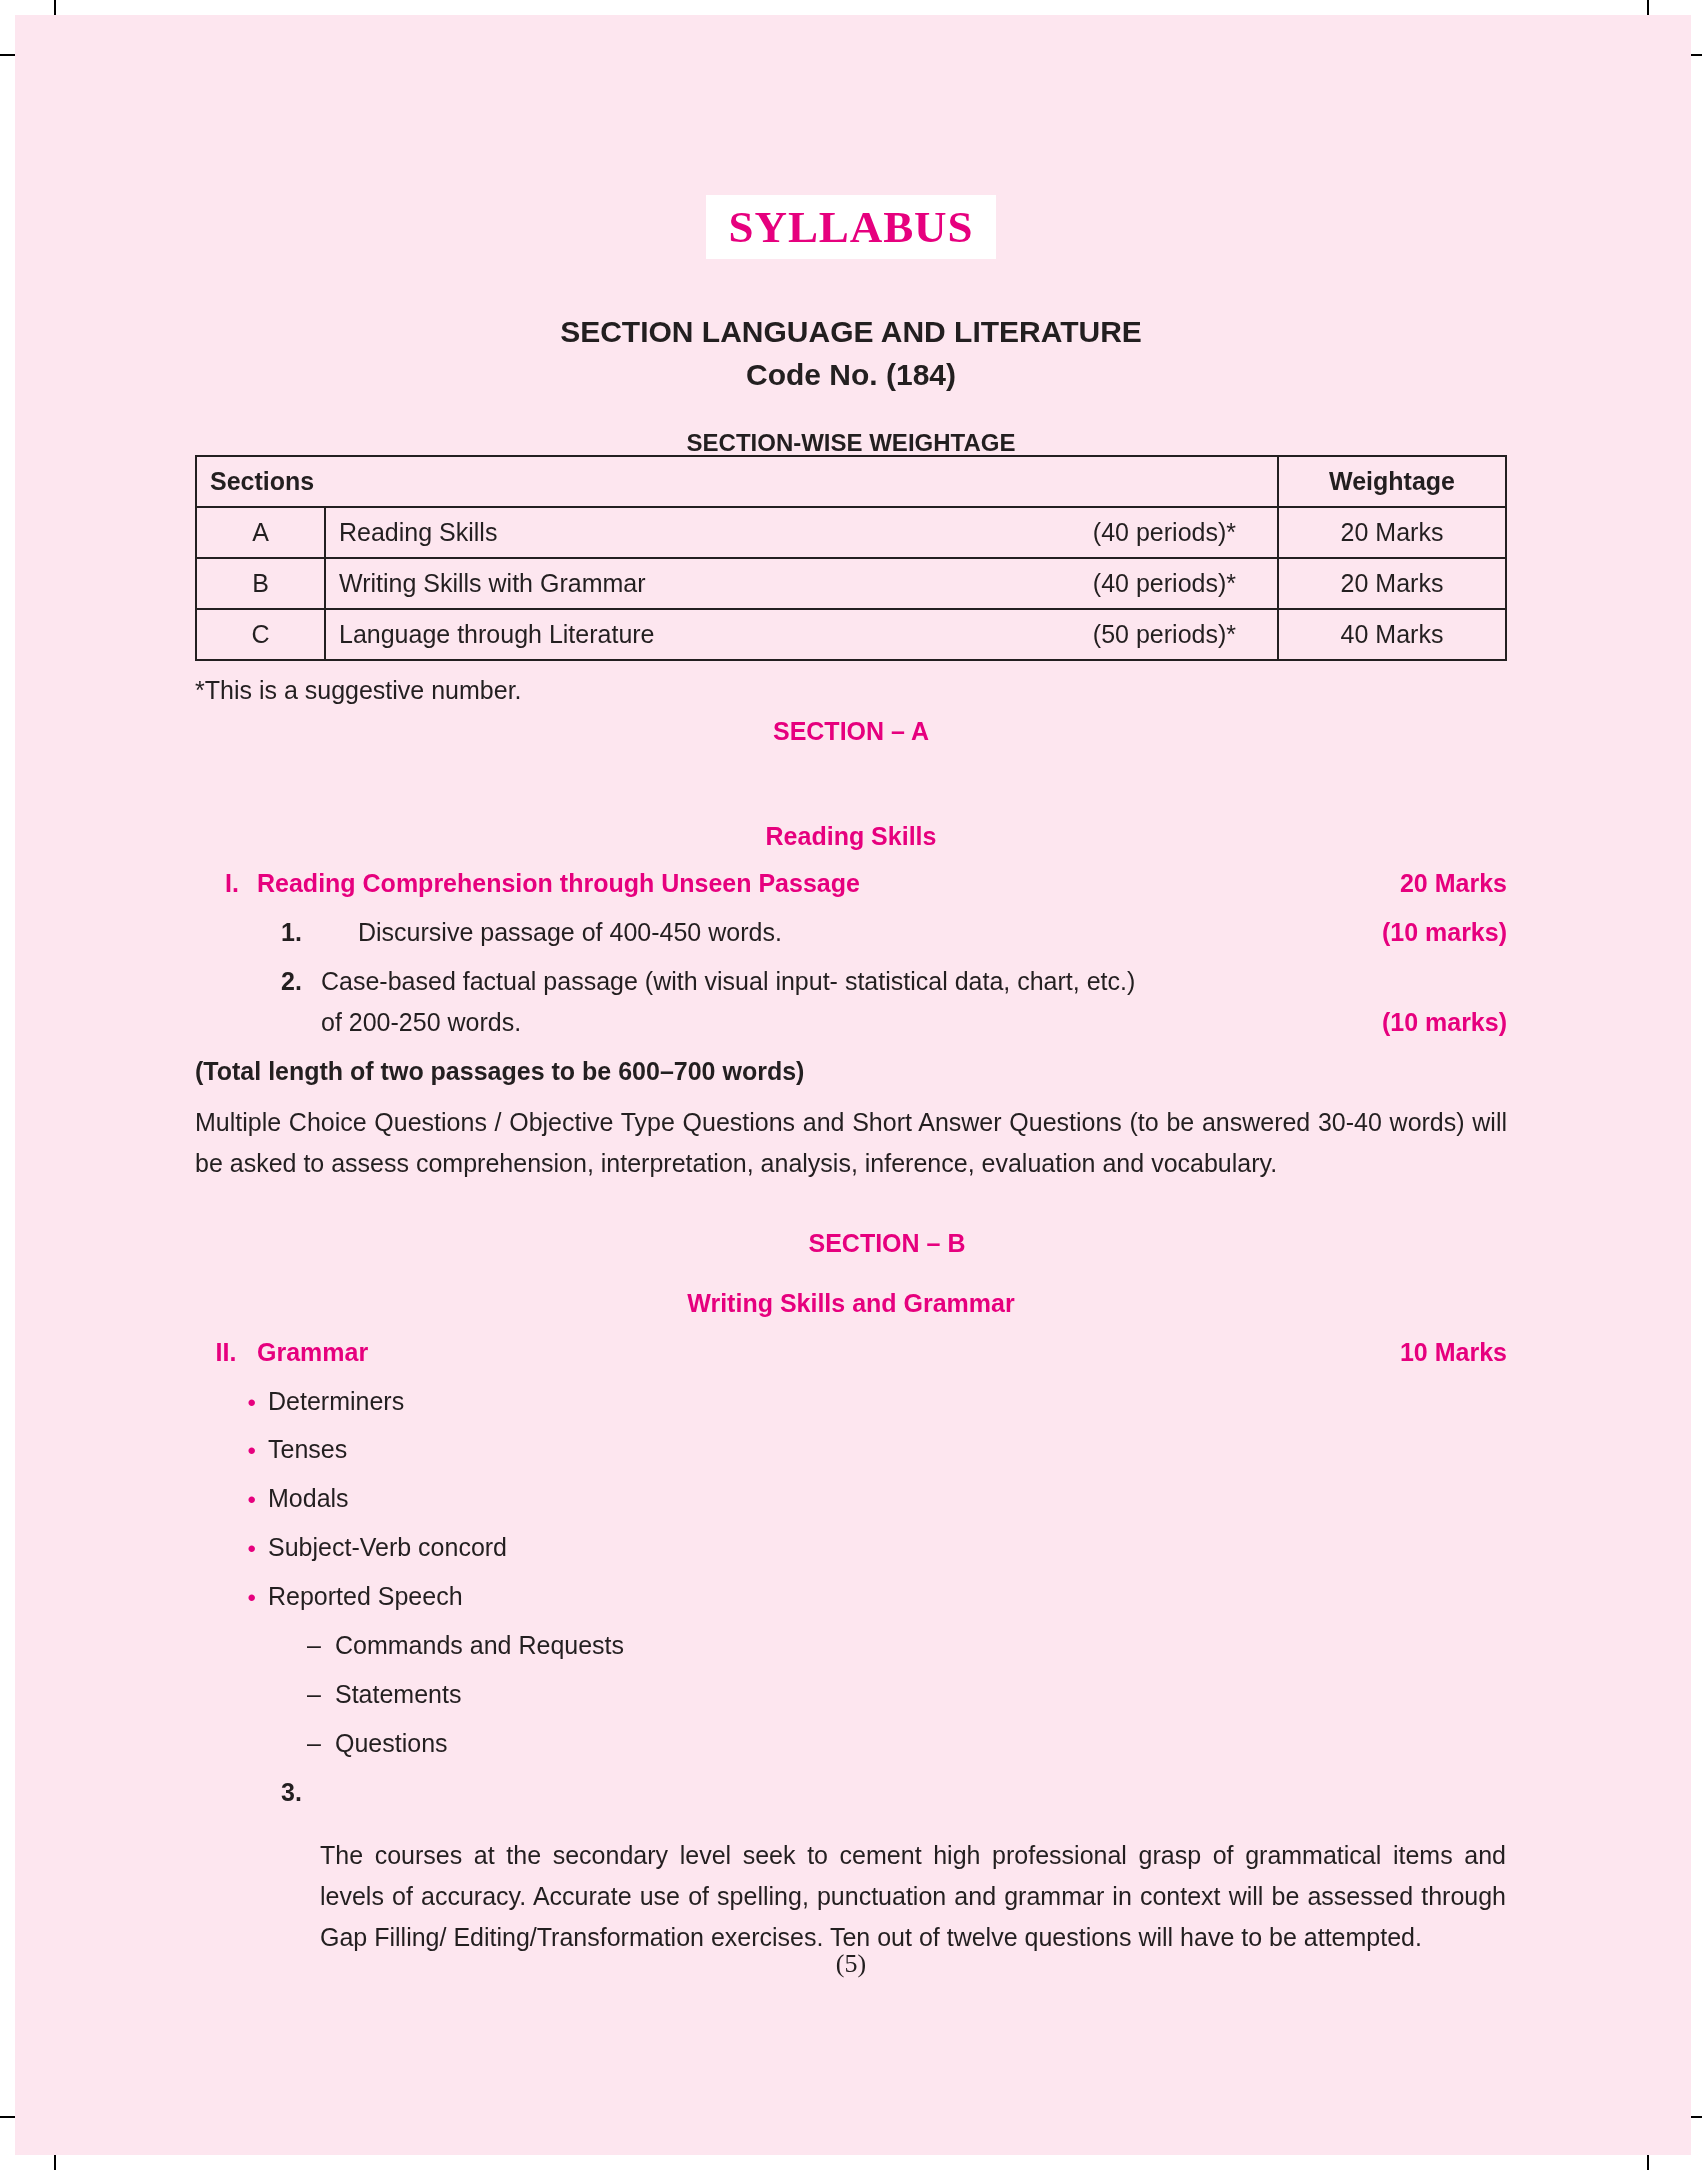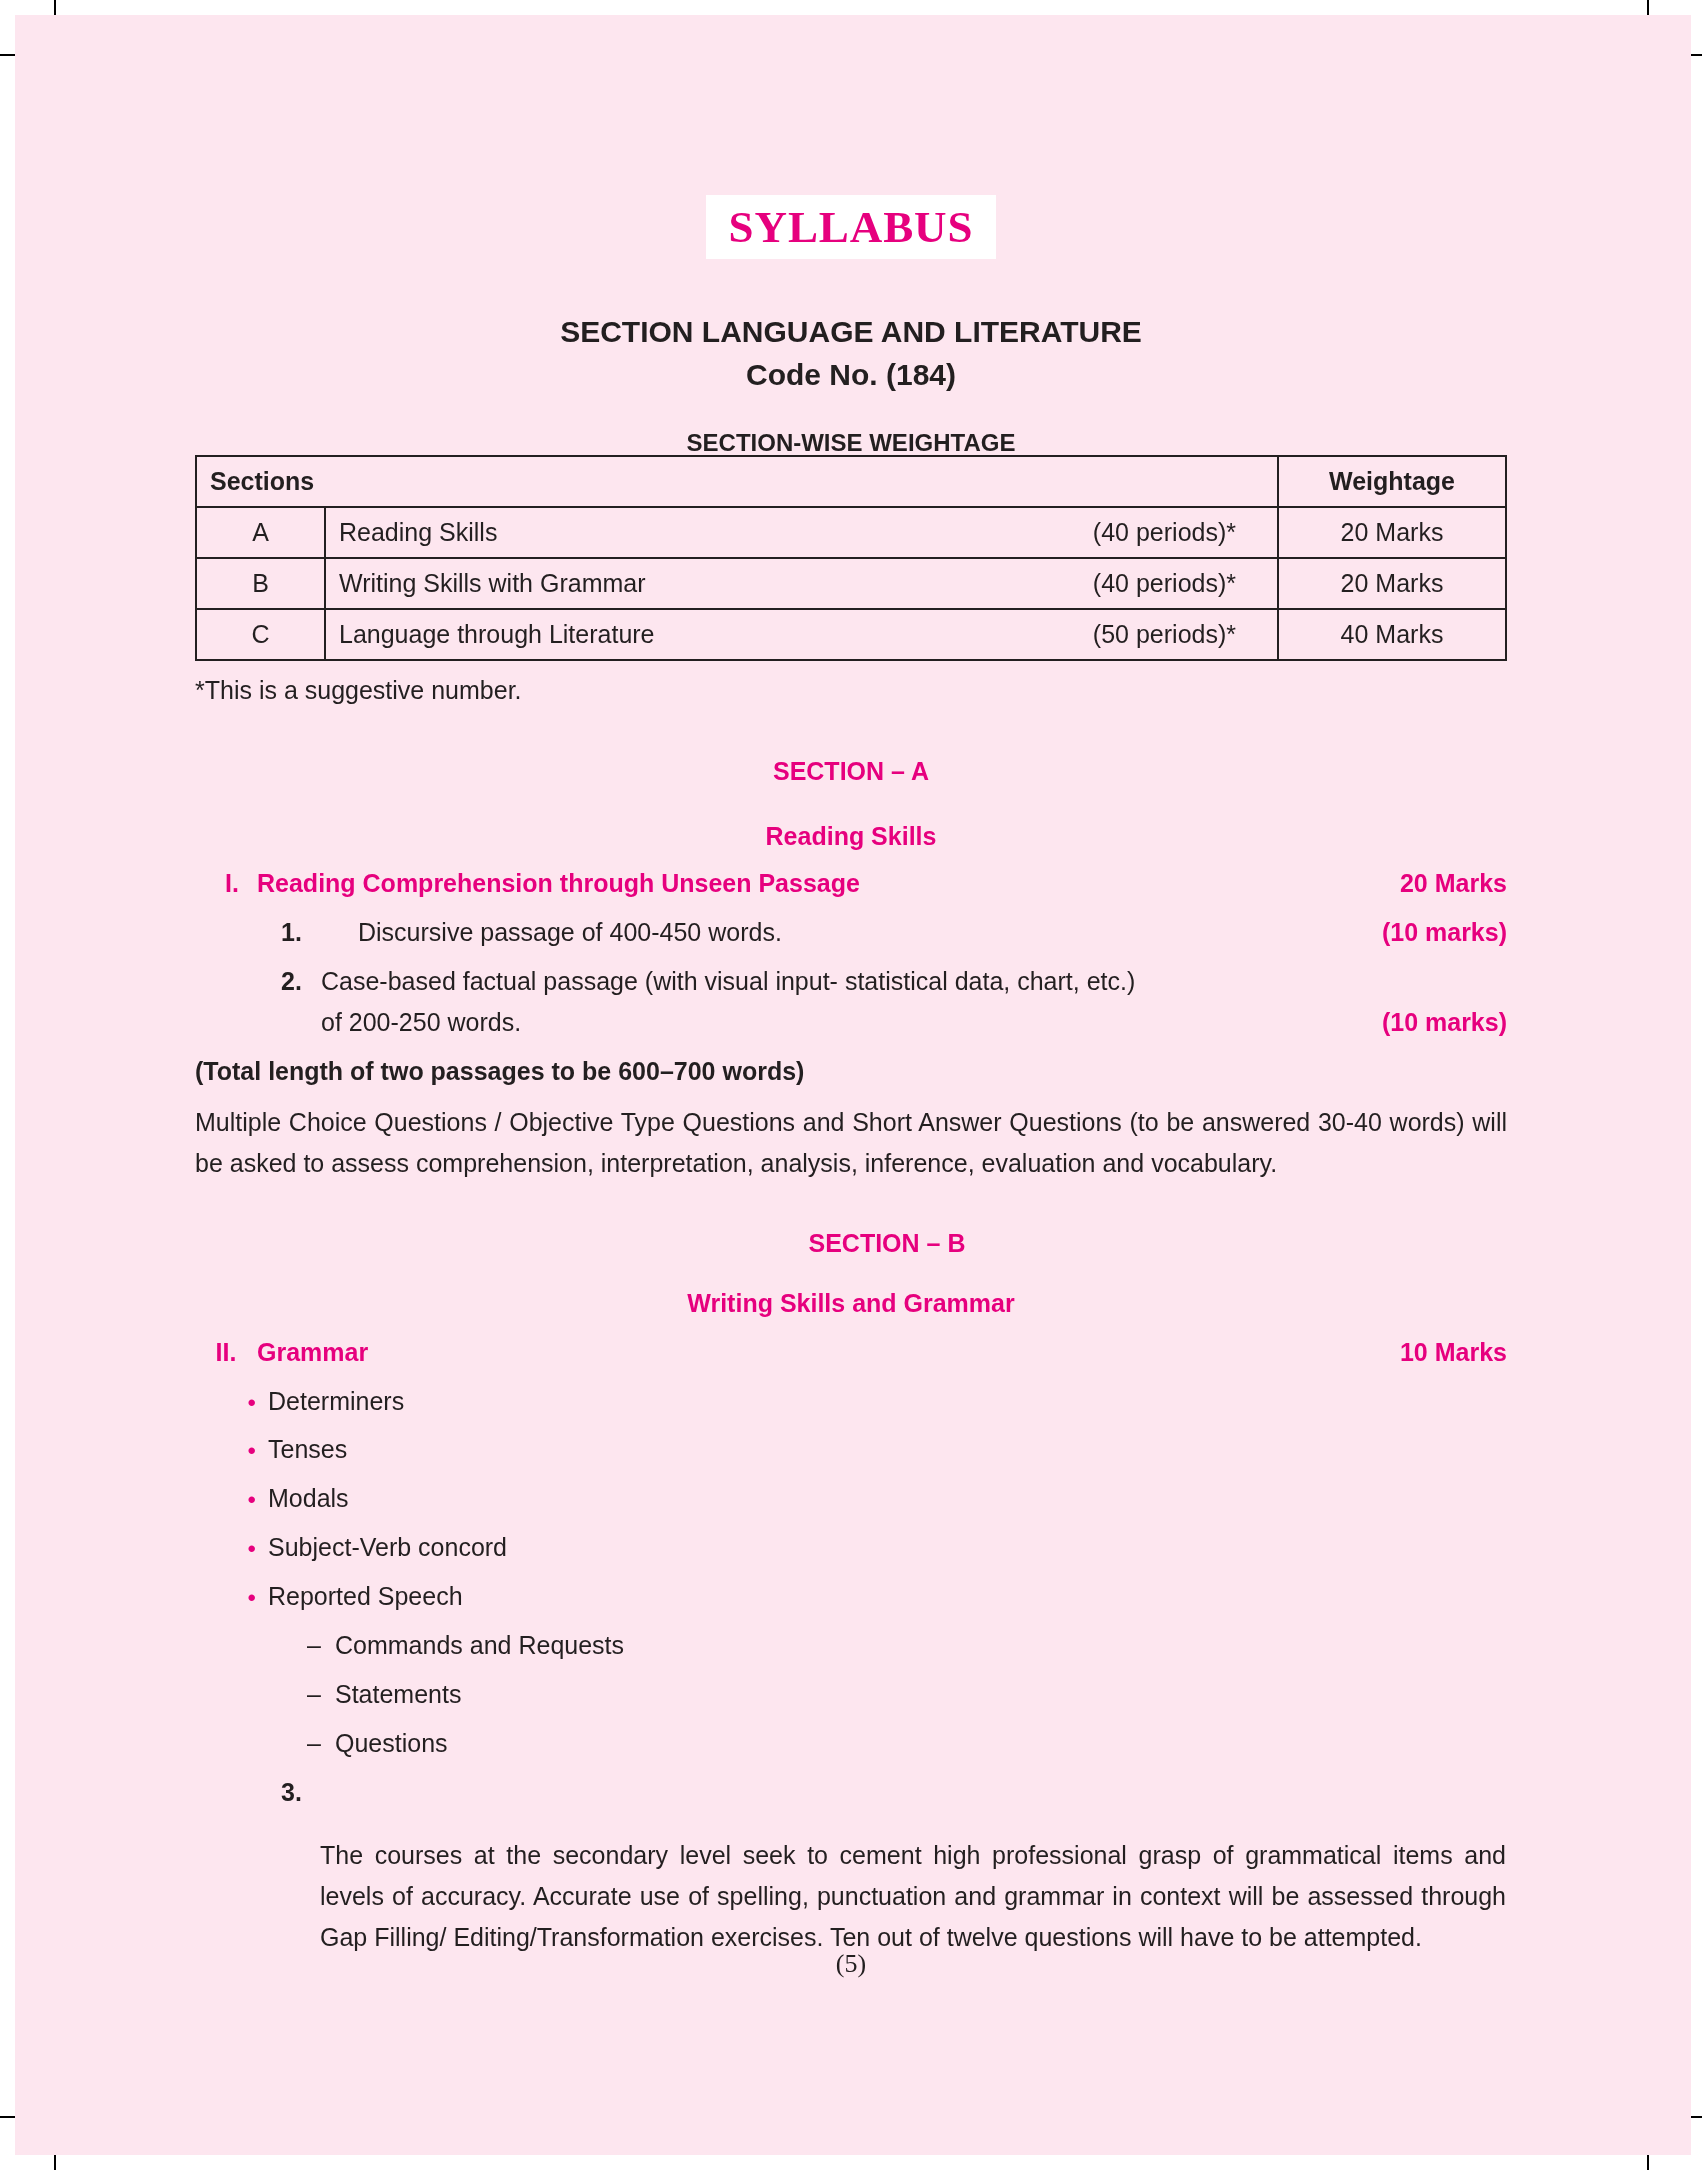--- a/index.html
+++ b/index.html
@@ -103,21 +103,21 @@
     <td class="sec">C</td>
     <td class="name">Language through Literature</td>
     <td class="periods">(50 periods)*</td>
     <td class="marks">40 Marks</td>
   </tr>
 </tbody>
   </table>
 
 <div class="note">*This is a suggestive number.</div>
 
-<div class="center pink sec-head" style="top:757px;">SECTION – A</div>
+<div class="center pink sec-head" style="top:717px;">SECTION – A</div>
 <div class="center pink sec-head" style="top:822px;">Reading Skills</div>
 
 <div class="row pink" style="top:869px; font-weight:bold;">
   <span class="num" style="left:30px;">I.</span>
   <span style="position:absolute;left:62px;">Reading Comprehension through Unseen Passage</span>
   <span class="right">20 Marks</span>
 </div>
 
 <div class="row" style="top:918px;">
   <span class="num" style="left:86px;">1.</span>

